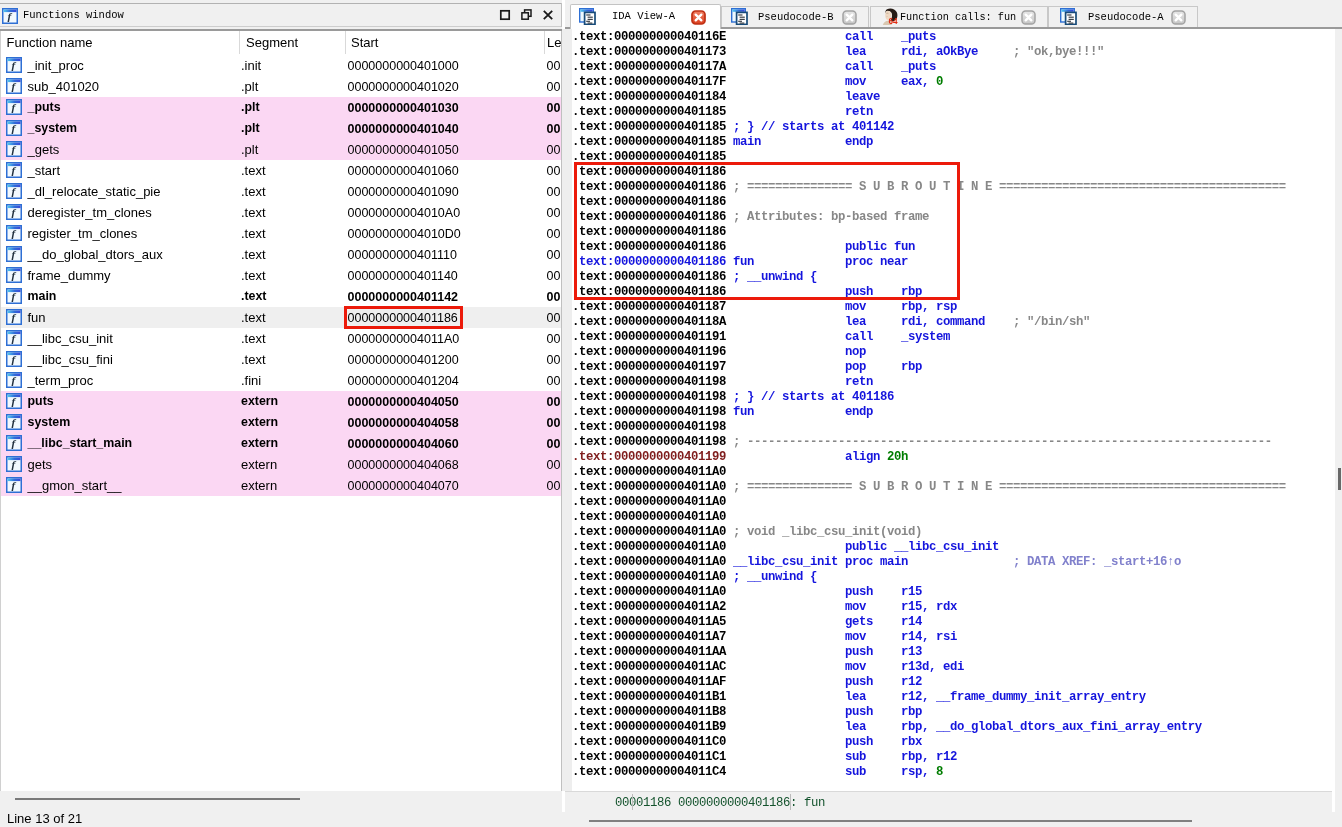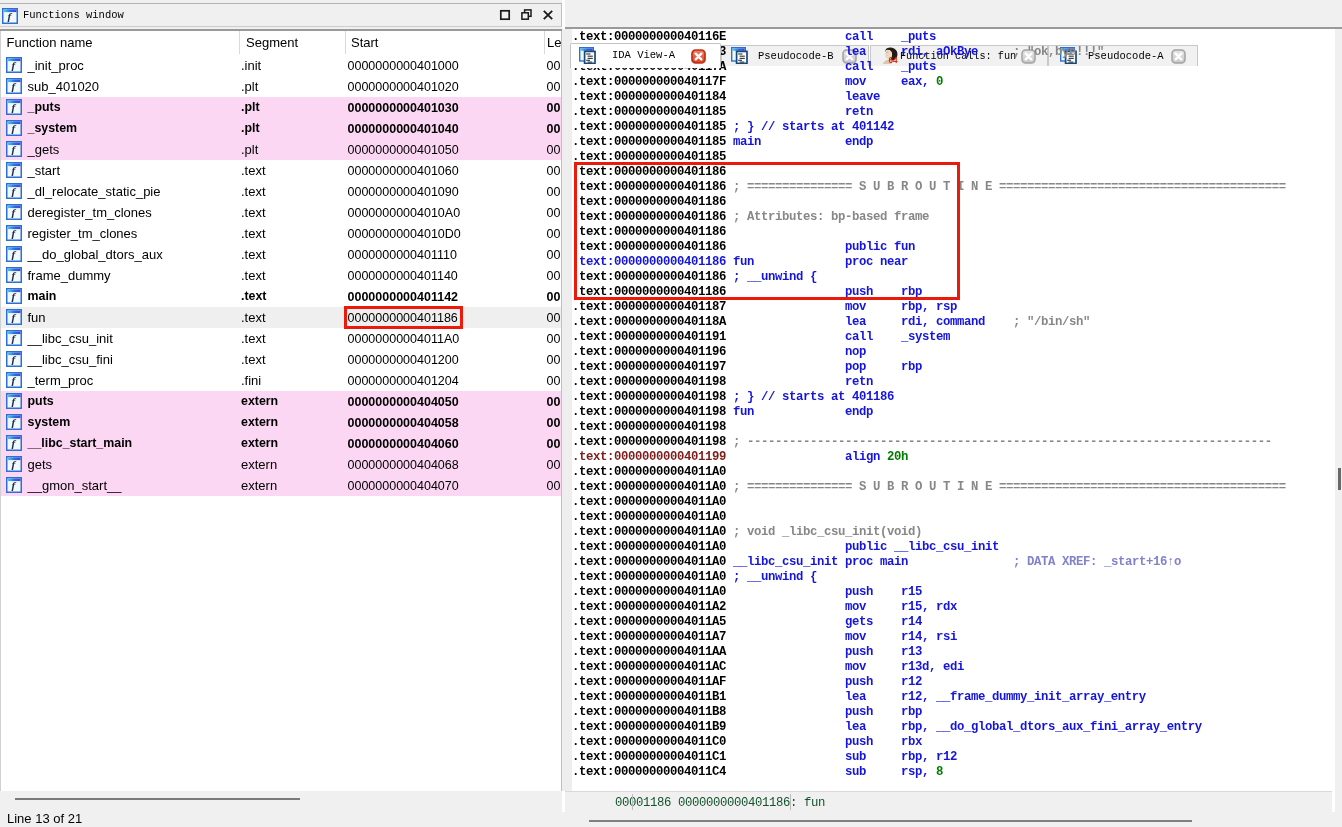--- a/index.html
+++ b/index.html
@@ -32,21 +32,21 @@
 .row .c4 { left:545.5px; font-size:12.5px; top:3.5px }
 #lredbox { position:absolute; left:343px; top:275.5px; width:118.5px; height:22.5px; border:3.2px solid #ec1a0a; }
 #lp .hscroll { position:absolute; left:0; top:791px; width:562px; height:40px; background:#f0f0f0; }
 #lp .hthumb { position:absolute; left:15px; top:7px; width:285px; height:2.4px; background:#7a7a7a; }
 #lp .lstat { position:absolute; left:7px; top:19.5px; font-size:13px; color:#000; }
 
 
 #rp { position:absolute; left:562px; top:0; width:780px; height:827px; background:#fff; }
 #tabbar { position:absolute; left:3px; top:0; width:777px; height:28.5px; background:#f0f0f0; }
 #tabbar .under { position:absolute; left:0; top:27px; width:777px; height:1.5px; background:#9a9a9a; }
-.tab { position:absolute; top:6px; height:21px; background:#f1f1f1; border:1px solid #c8c8c8; border-bottom:none;margin-top:39px; }
+.tab { position:absolute; top:6px; height:21px; background:#f1f1f1; border:1px solid #c8c8c8; border-bottom:none; }
 .tab.active { top:3.5px; height:25px; background:#fff; border:1px solid #c3c3c3; border-bottom:none; border-radius:2px 2px 0 0; z-index:5; }
 .tab .txt { position:absolute; top:49%; transform:translateY(-50%); font-family:"Liberation Mono", monospace; font-size:10.5px; color:#000; letter-spacing:0; white-space:pre; }
 #dis { position:absolute; left:10px; top:29.5px; font-family:"Liberation Mono", monospace;
   font-size:12.3px; letter-spacing:-0.381px; line-height:15px; color:#000; white-space:pre;font-weight:bold; }
 #dis .b { color:#1414dd; }
 #dis .g { color:#007d00; }
 #dis .c { color:#878787; }
 #dis .x { color:#8181cc; }
 #dis .p2 { color:#7f1d1d; }
 #rredbox { position:absolute; left:12px; top:162px; width:386px; height:138px; border:3.2px solid #ec1a0a; }

